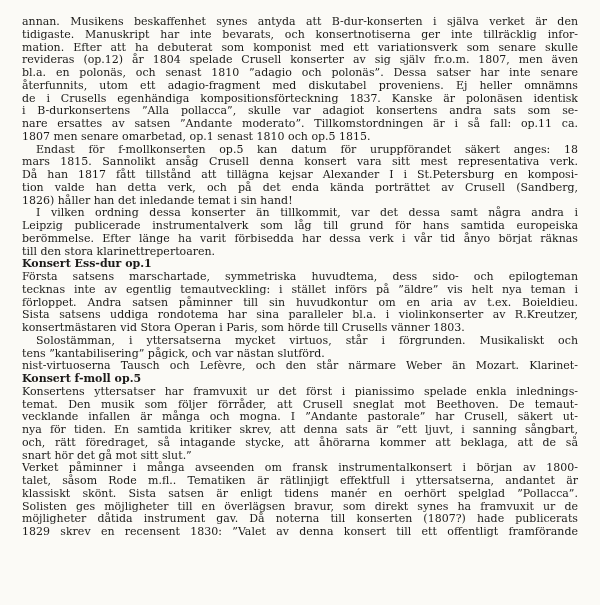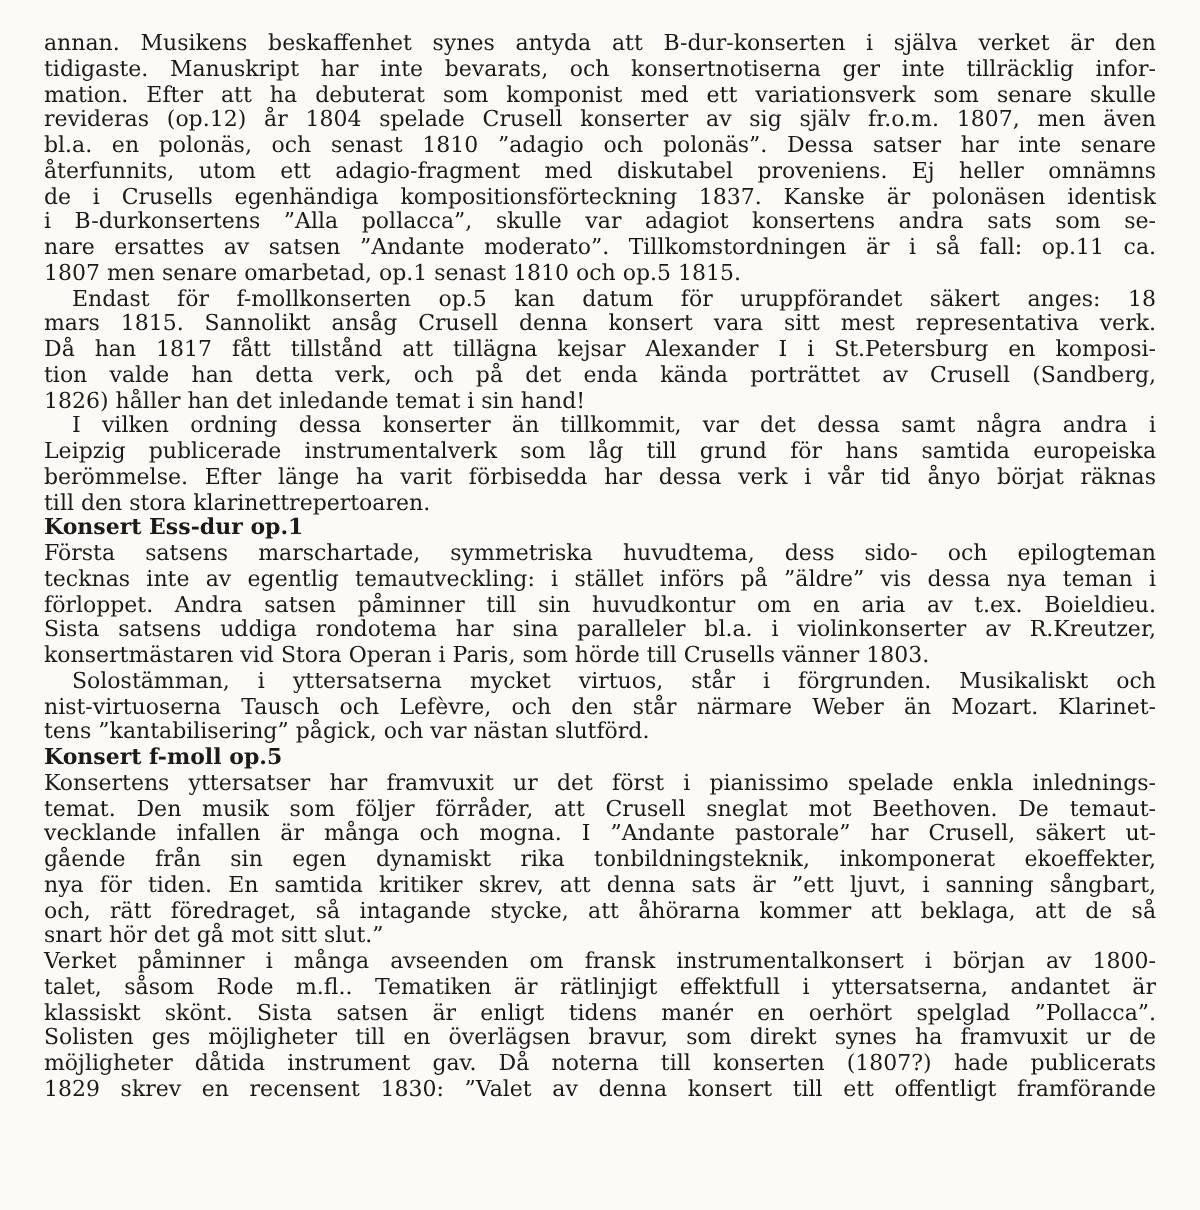--- a/index.html
+++ b/index.html
@@ -77,38 +77,37 @@
       <span class="line indent">I vilken ordning dessa konserter än tillkommit, var det dessa samt några andra i</span>
       <span class="line">Leipzig publicerade instrumentalverk som låg till grund för hans samtida europeiska</span>
       <span class="line">berömmelse. Efter länge ha varit förbisedda har dessa verk i vår tid ånyo börjat räknas</span>
       <span class="line last">till den stora klarinettrepertoaren.</span>
     </p>
     <h3 class="block heading">
       <span class="line">Konsert Ess-dur op.1</span>
     </h3>
     <p class="block paragraph">
       <span class="line">Första satsens marschartade, symmetriska huvudtema, dess sido- och epilogteman</span>
-      <span class="line">tecknas inte av egentlig temautveckling: i stället införs på ”äldre” vis dessa nya teman i</span>
+      <span class="line">tecknas inte av egentlig temautveckling: i stället införs på ”äldre” vis helt nya teman i</span>
       <span class="line">förloppet. Andra satsen påminner till sin huvudkontur om en aria av t.ex. Boieldieu.</span>
       <span class="line">Sista satsens uddiga rondotema har sina paralleler bl.a. i violinkonserter av R.Kreutzer,</span>
       <span class="line last">konsertmästaren vid Stora Operan i Paris, som hörde till Crusells vänner 1803.</span>
     </p>
     <p class="block paragraph">
       <span class="line indent">Solostämman, i yttersatserna mycket virtuos, står i förgrunden. Musikaliskt och</span>
+      <span class="line last">tens ”kantabilisering” pågick, och var nästan slutförd.</span>
       <span class="line">nist-virtuoserna Tausch och Lefèvre, och den står närmare Weber än Mozart. Klarinet-</span>
-      <span class="line last">tens ”kantabilisering” pågick, och var nästan slutförd.</span>
     </p>
     <h3 class="block heading">
       <span class="line">Konsert f-moll op.5</span>
     </h3>
     <p class="block paragraph">
       <span class="line">Konsertens yttersatser har framvuxit ur det först i pianissimo spelade enkla inlednings-</span>
       <span class="line">temat. Den musik som följer förråder, att Crusell sneglat mot Beethoven. De temaut-</span>
       <span class="line">vecklande infallen är många och mogna. I ”Andante pastorale” har Crusell, säkert ut-</span>
-      <span class="line">gående från sin egen dynamiskt rika tonbildningsteknik, inkomponerat ekoeffekter,</span>
       <span class="line">nya för tiden. En samtida kritiker skrev, att denna sats är ”ett ljuvt, i sanning sångbart,</span>
       <span class="line">och, rätt föredraget, så intagande stycke, att åhörarna kommer att beklaga, att de så</span>
       <span class="line last">snart hör det gå mot sitt slut.”</span>
     </p>
     <p class="block paragraph">
       <span class="line">Verket påminner i många avseenden om fransk instrumentalkonsert i början av 1800-</span>
       <span class="line">talet, såsom Rode m.fl.. Tematiken är rätlinjigt effektfull i yttersatserna, andantet är</span>
       <span class="line">klassiskt skönt. Sista satsen är enligt tidens manér en oerhört spelglad ”Pollacca”.</span>
       <span class="line">Solisten ges möjligheter till en överlägsen bravur, som direkt synes ha framvuxit ur de</span>
       <span class="line">möjligheter dåtida instrument gav. Då noterna till konserten (1807?) hade publicerats</span>

